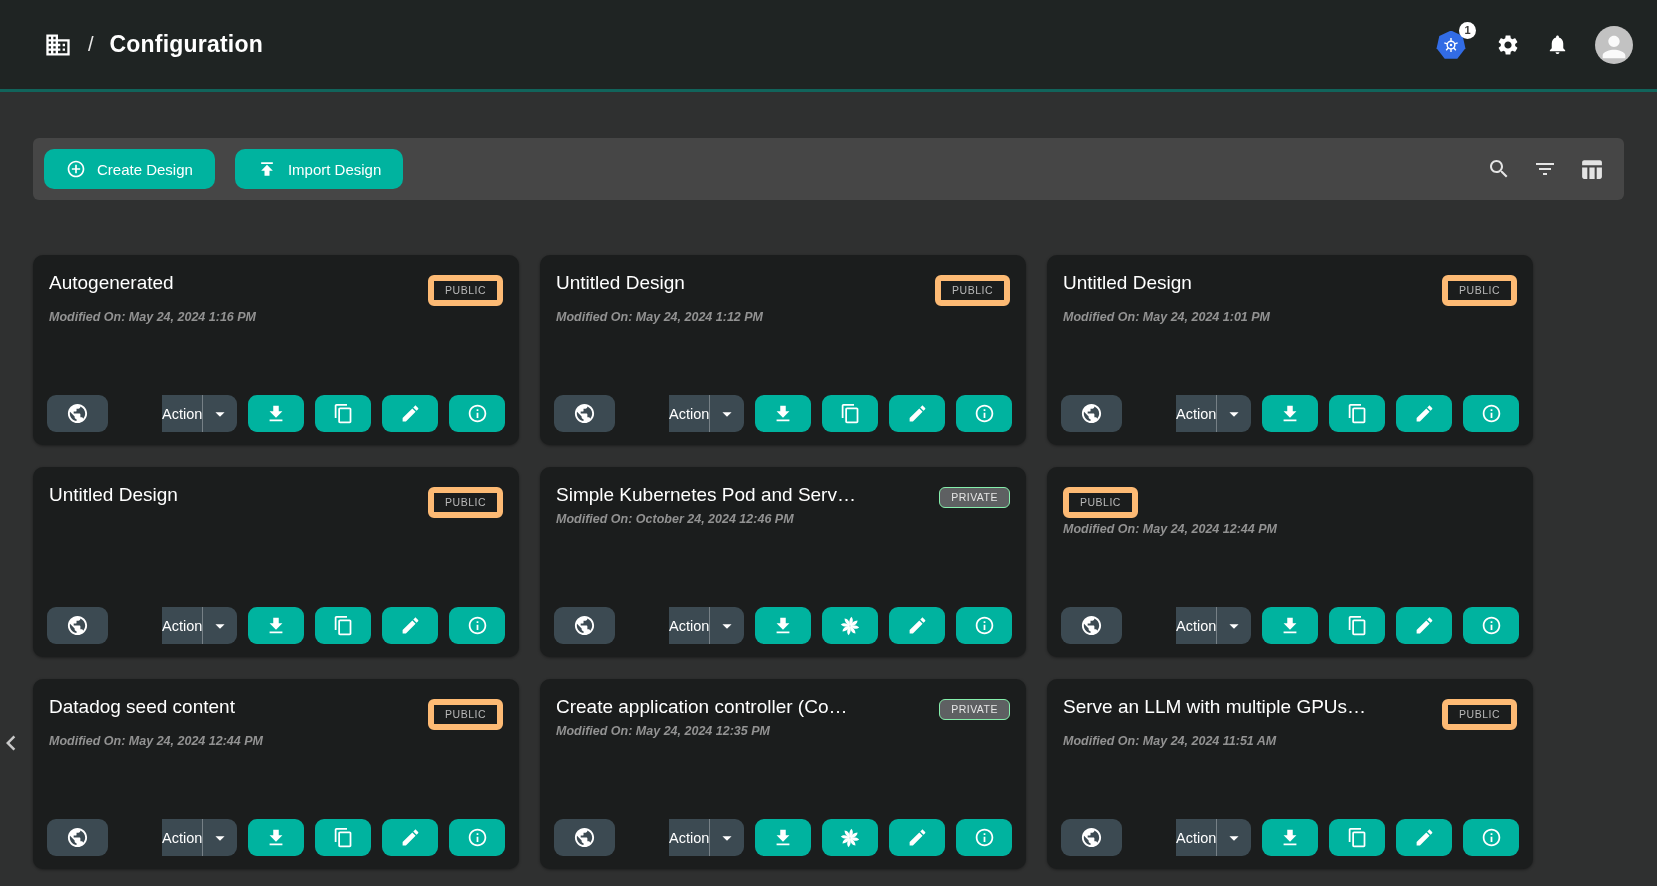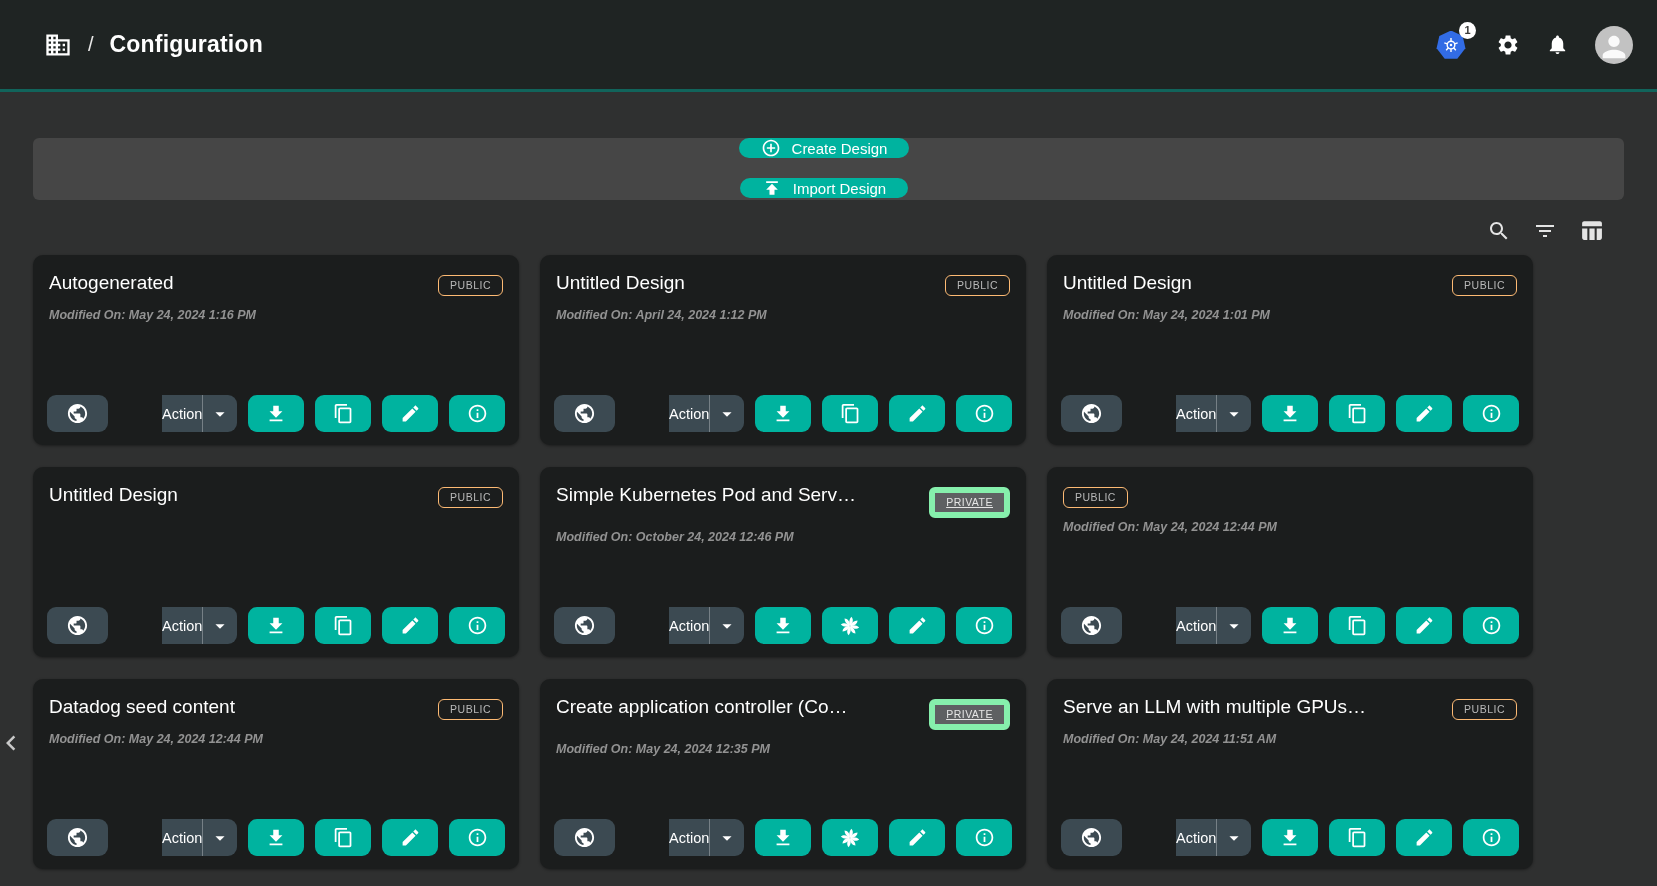--- a/index.html
+++ b/index.html
@@ -33,21 +33,21 @@
     background:#fff; color:#3a3a3a; font-size:11px; font-weight:bold;
     display:flex; align-items:center; justify-content:center;
   }
   .avatar {
     width:38px; height:38px; border-radius:50%; background:#c2c2c2; overflow:hidden;
     display:flex; align-items:flex-end; justify-content:center; cursor:pointer;
   }
   
   .toolbar {
     margin:46px 33px 0 33px; height:62px; background:#464646; border-radius:6px;
-    display:flex; align-items:center; padding:0 20px 0 11px; gap:20px;flex-direction:column;
+    display:flex; align-items:center; padding:0 20px 0 11px; gap:20px;
   }
   .teal-btn {
     height:40px; padding:0 22px; border:none; border-radius:10px;
     background:#00b39f; color:#fff; font-family:inherit; font-size:15px;
     display:flex; align-items:center; gap:11px; cursor:pointer;
   }
   .toolbar-icons { margin-left:auto; display:flex; align-items:center; gap:22px; }
   .tool-ic { color:#e4e4e4; display:flex; cursor:pointer; }
   
   .grid {
@@ -60,23 +60,23 @@
   }
   .card-head { display:flex; justify-content:space-between; align-items:flex-start; gap:10px; }
   .card-title {
     font-size:19px; font-weight:500; color:#fff;
     white-space:nowrap; overflow:hidden; text-overflow:ellipsis;
   }
   .badge {
     flex:none; margin-top:3px; font-size:10.5px; letter-spacing:.5px;
     padding:4px 11px; border-radius:6px; line-height:1;
   }
-  .badge.public { color:#b9b9b9; border:1px solid #fdba74; background:transparent; }
-  .badge.private { color:#e5e5e5; border:6px solid #86efac; background:#5e6062;text-decoration:underline; }
-  .modified { margin-top:12px; font-size:12.5px; font-style:italic; font-weight:600; color:#929292; }
+  .badge.public { color:#b9b9b9; border:6px solid #fdba74; background:transparent; }
+  .badge.private { color:#e5e5e5; border:1px solid #86efac; background:#5e6062; }
+  .modified { margin-top:4px; font-size:12.5px; font-style:italic; font-weight:600; color:#929292; }
   .actions {
     position:absolute; left:14px; right:14px; bottom:13px;
     display:flex; align-items:stretch; gap:11px; height:37px;
   }
   .act-btn {
     border:none; border-radius:9px; color:#fff; cursor:pointer;
     display:flex; align-items:center; justify-content:center; font-family:inherit;
   }
   .slate { background:#3c4a52; }
   .teal { background:#00b39f; flex:1; }
@@ -234,21 +234,21 @@
         </span>
       </button>
     </div>
   </div>
 
   <div class="card">
     <div class="card-head">
       <div class="card-title">Untitled Design</div>
       <span class="badge public">PUBLIC</span>
     </div>
-    <div class="modified">Modified On: April 24, 2024 1:12 PM</div>
+    <div class="modified">Modified On: May 24, 2024 1:12 PM</div>
     <div class="actions">
       <button class="act-btn slate globe-btn">
         <span class="ic">
           <svg width="23" height="23" viewBox="0 0 24 24" fill="#fff">
                 <path d="M12 2C6.48 2 2 6.48 2 12s4.48 10 10 10 10-4.48 10-10S17.52 2 12 2zm-1 17.93c-3.95-.49-7-3.85-7-7.93 0-.62.08-1.21.21-1.79L9 15v1c0 1.1.9 2 2 2v1.93zm6.9-2.54c-.26-.81-1-1.39-1.9-1.39h-1v-3c0-.55-.45-1-1-1H8v-2h2c.55 0 1-.45 1-1V7h2c1.1 0 2-.9 2-2v-.41c2.93 1.19 5 4.06 5 7.41 0 2.08-.8 3.97-2.1 5.39z"></path>
               </svg>
         </span>
       </button>
       <div class="split">
         <button class="split-main">Action</button>

